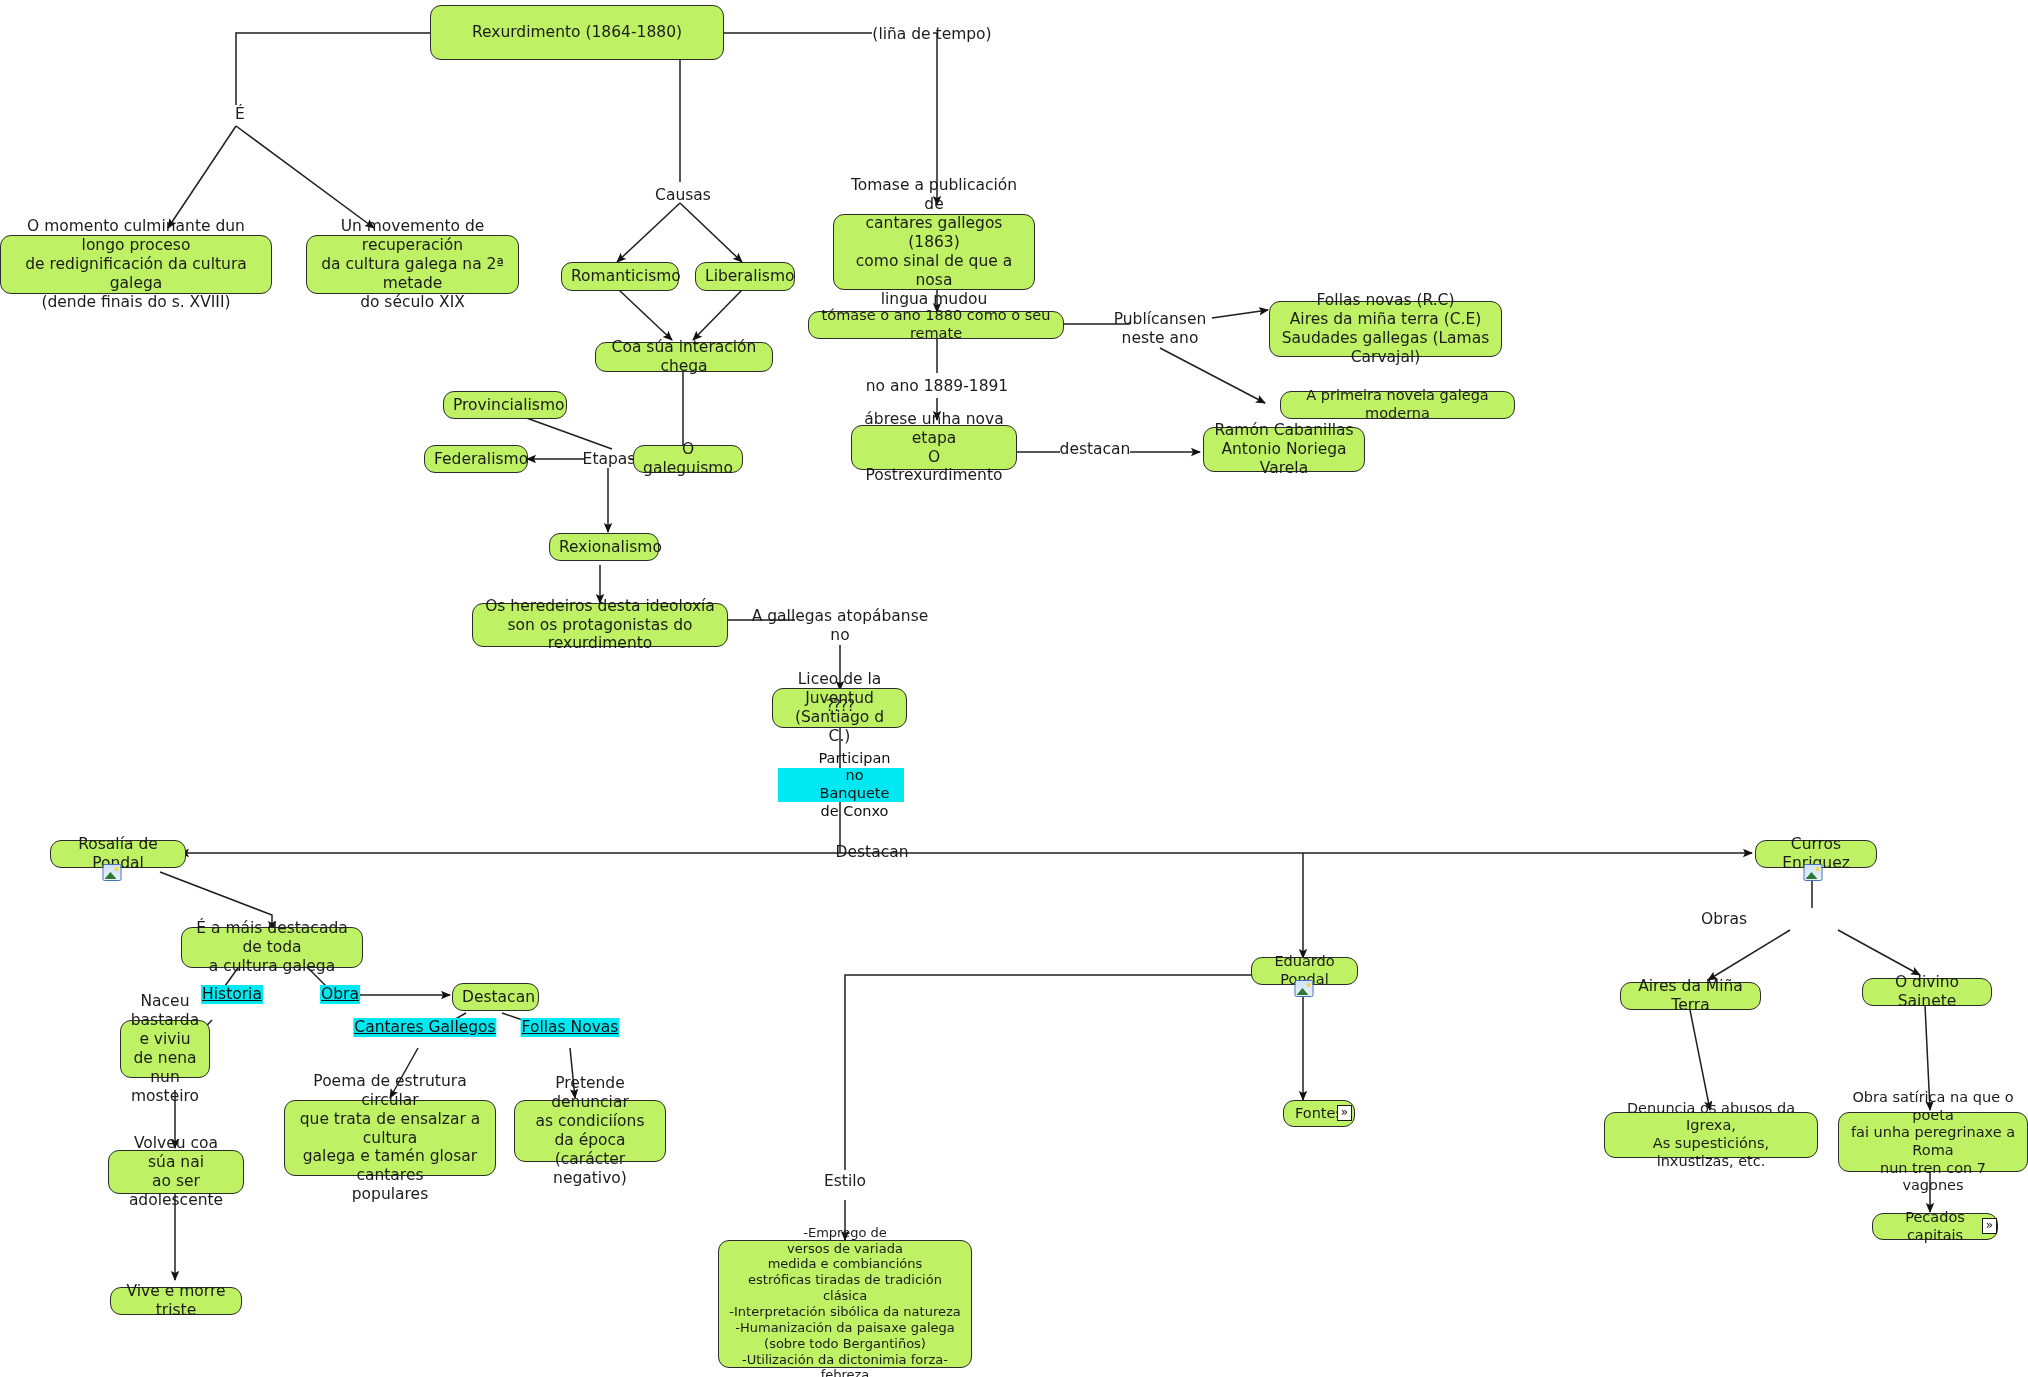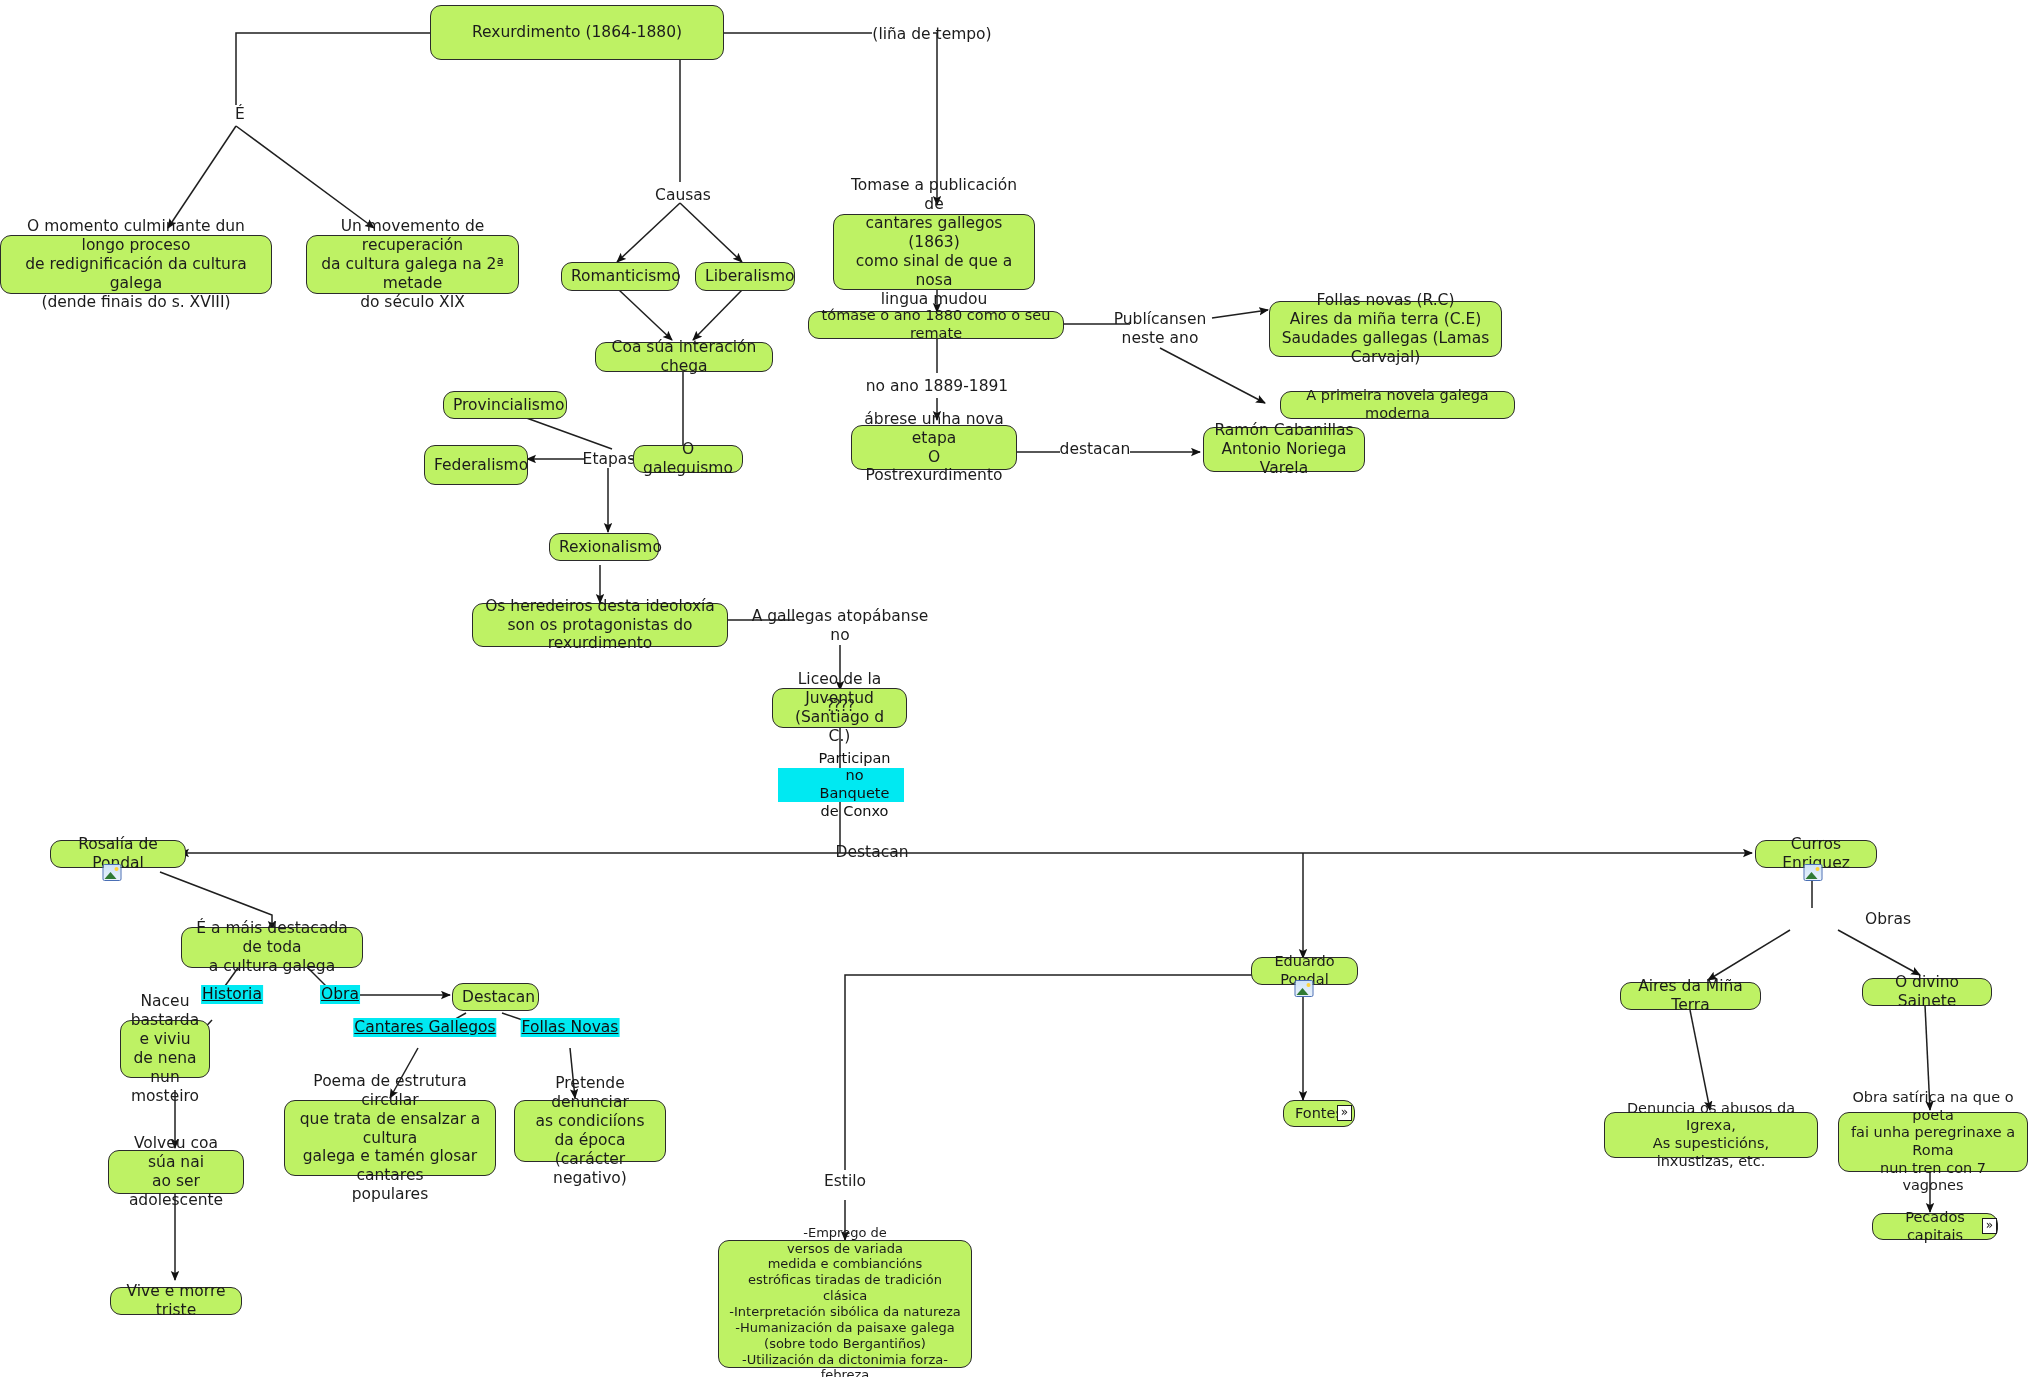--- a/index.html
+++ b/index.html
@@ -233,21 +233,21 @@
   <div class="node" style="left:695px;top:262px;width:100px;height:29px;">
     <span class="txt">Liberalismo</span>
   </div>
   <div class="node" style="left:595px;top:342px;width:178px;height:30px;">
     <span class="txt">Coa súa interación chega</span>
   </div>
 
   <div class="node" style="left:443px;top:391px;width:124px;height:28px;">
     <span class="txt">Provincialismo</span>
   </div>
-  <div class="node" style="left:424px;top:445px;width:104px;height:40px;">
+  <div class="node" style="left:424px;top:445px;width:104px;height:28px;">
     <span class="txt">Federalismo</span>
   </div>
   <div class="label" style="left:609px;top:450px;">Etapas</div>
   <div class="node" style="left:633px;top:445px;width:110px;height:28px;">
     <span class="txt">O galeguismo</span>
   </div>
   <div class="node" style="left:549px;top:533px;width:110px;height:28px;">
     <span class="txt">Rexionalismo</span>
   </div>
 
@@ -366,21 +366,21 @@
     <span class="txt" style="white-space:pre-line;">-Emprego de
 versos de variada
 medida e combiancións
 estróficas tiradas de tradición clásica
 -Interpretación sibólica da natureza
 -Humanización da paisaxe galega
 (sobre todo Bergantiños)
 -Utilización da dictonimia forza-febreza</span>
   </div>
 
-  <div class="label" style="left:1888px;top:910px;">Obras</div>
+  <div class="label" style="left:1724px;top:910px;">Obras</div>
   <div class="node" style="left:1620px;top:982px;width:141px;height:28px;">
     <span class="txt">Aires da Miña Terra</span>
   </div>
   <div class="node" style="left:1862px;top:978px;width:130px;height:28px;">
     <span class="txt">O divino Sainete</span>
   </div>
   <div class="node" style="left:1604px;top:1112px;width:214px;height:46px;">
     <span class="txt" style="white-space:pre-line;font-size:14.5px;">Denuncia os abusos da Igrexa,
 As supesticións, inxustizas, etc.</span>
   </div>

